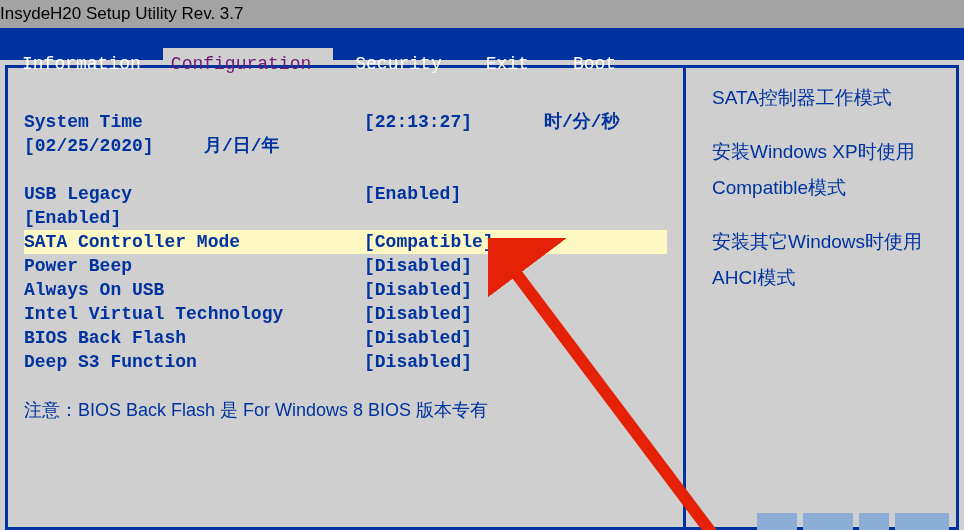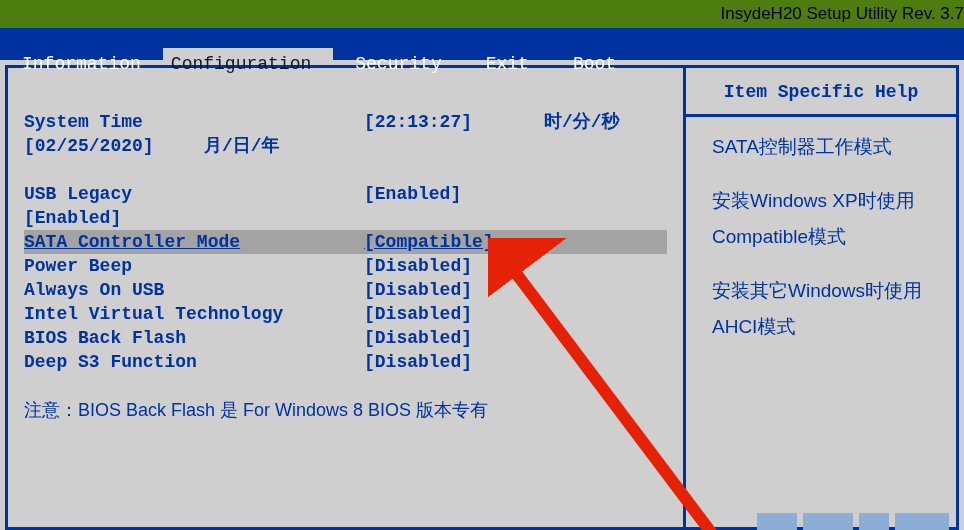--- a/index.html
+++ b/index.html
@@ -8,23 +8,23 @@
       height: 530px;
       font-family: 'Courier New', monospace;
       font-size: 18px;
       font-weight: bold;
       background: #cfcfcf;
       overflow: hidden;
       position: relative;
     }
     .title-bar {
       height: 28px;
-      background: #4d7c0f;
+      background: #a3a3a3;
       color: #000;
-      text-align: right;
+      text-align: left;
       line-height: 28px;
       font-family: Arial, sans-serif;
       font-weight: normal;
       font-size: 17px;
     }
     .tab-bar {
       display: flex;
       height: 32px;
       background: #0033a0;
     }
@@ -33,21 +33,21 @@
       padding: 0 22px;
       line-height: 32px;
       font-size: 18px;
       font-weight: normal;
       cursor: pointer;
       font-family: 'Courier New', monospace;
       margin-top: 20px;
     }
     .tab.active {
       background: #cfcfcf;
-      color: #0f172a;
+      color: #701a75;
       padding-left: 8px;
     }
     .content-wrapper {
       display: flex;
       margin: 5px;
       height: calc(100% - 65px);
       background: #cfcfcf;
       border: 3px solid #0033a0;
     }
     .left-panel {
@@ -73,22 +73,21 @@
       font-family: Arial, 'Microsoft YaHei', sans-serif;
       font-size: 19px;
       font-weight: normal;
       line-height: 1.9;
     }
     .setting-row {
       display: flex;
       line-height: 24px;
     }
     .setting-row.highlighted {
-      background: #a3a3a3;
-      text-decoration: underline;
+      background: #fef9c3;
     }
     .label-col {
       width: 340px;
     }
     .value-col {
       width: 180px;
     }
     .extra-col {
       flex: 1;
     }
@@ -186,21 +185,20 @@
       <defs>
         <marker id="ah" markerWidth="12" markerHeight="12" refX="2" refY="6" orient="auto">
           <path d="M0,0 L12,6 L0,12 Z" fill="#e52207"></path>
         </marker>
       </defs>
       <line x1="310" y1="410" x2="15" y2="18" stroke="#e52207" stroke-width="12" marker-end="url(#ah)"></line>
     </svg>
   </div>
 
   <div class="right-panel">
-    <div class="help-title">Item Specific Help</div>
     <div class="help-body">
       <div>SATA控制器工作模式</div>
       <div style="height:18px"></div>
       <div>安装Windows XP时使用Compatible模式</div>
       <div style="height:18px"></div>
       <div>安装其它Windows时使用AHCI模式</div>
     </div>
     <div class="redacted-block">
       <div class="redacted" style="width:40px"></div>
       <div class="redacted" style="width:50px"></div>

